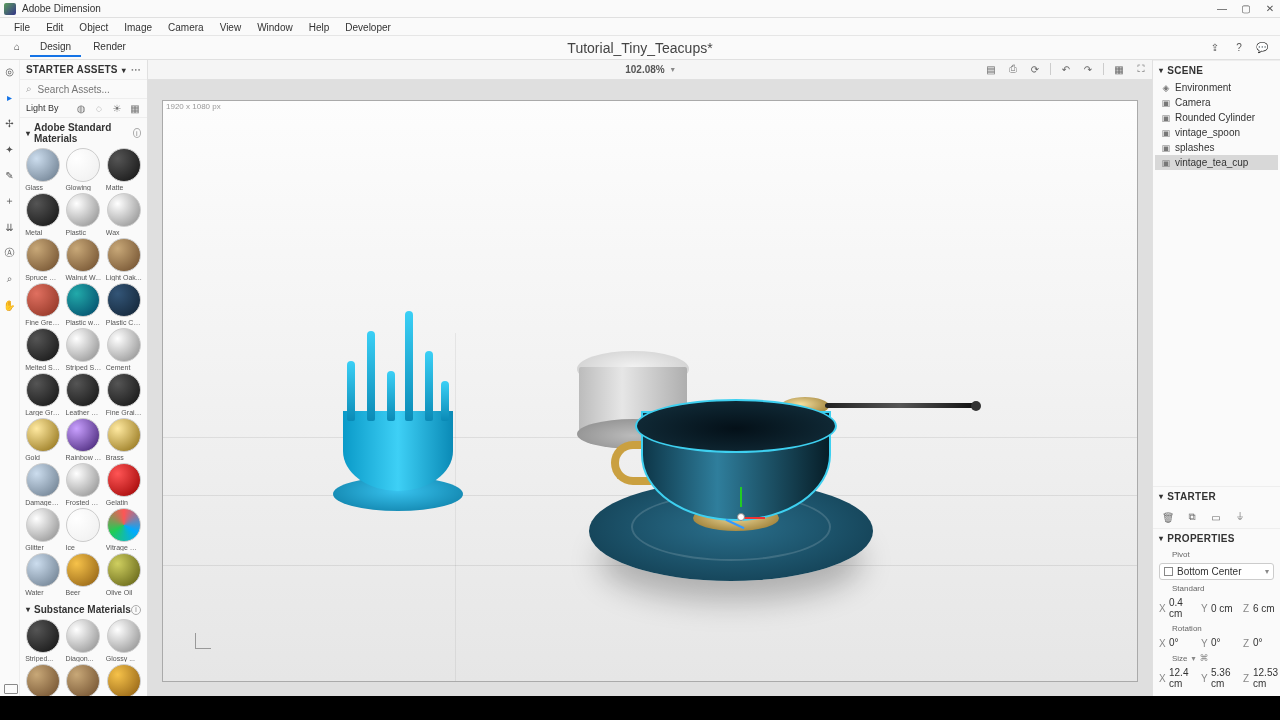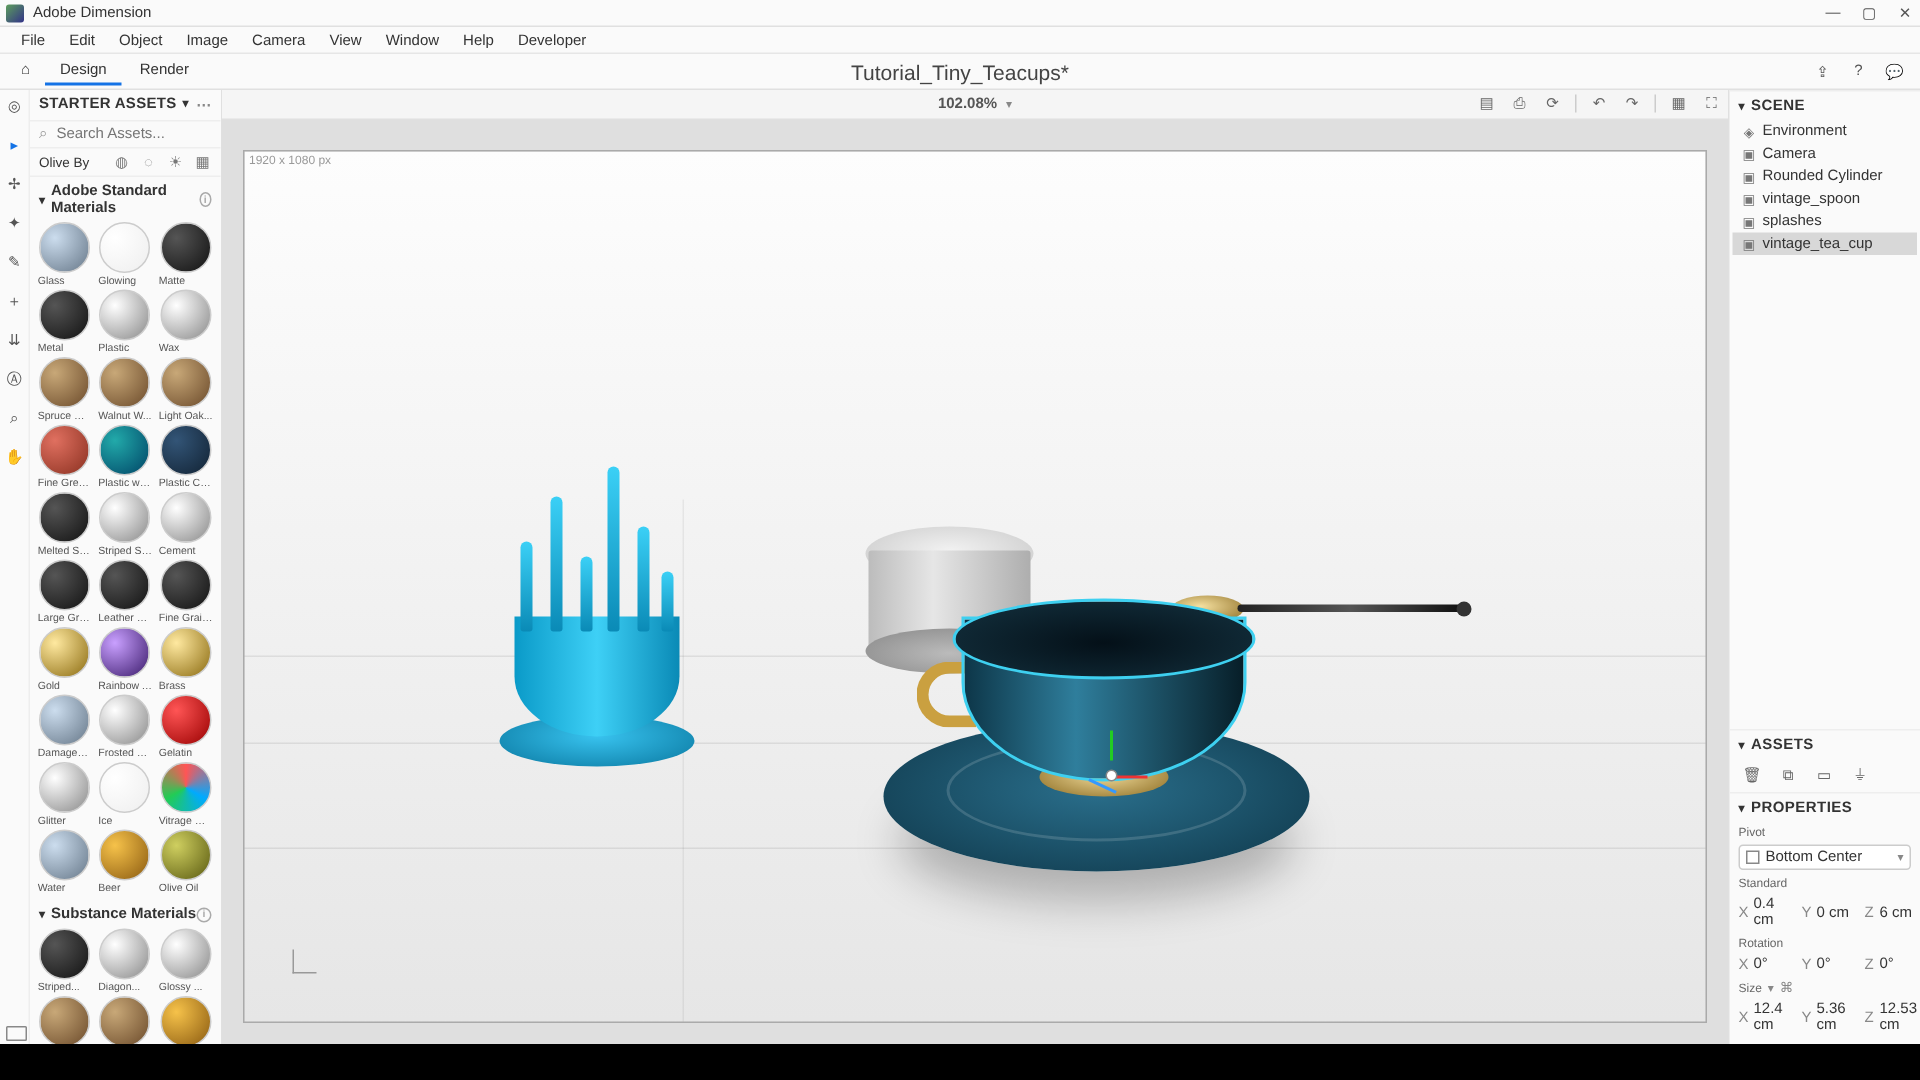--- a/index.html
+++ b/index.html
@@ -30,21 +30,21 @@
 .main { flex: 1; display: flex; min-height: 0; }
 
 
 .vtools { width: 20px; background: #fafafa; display: flex; flex-direction: column; align-items: center; padding-top: 4px; gap: 12px; border-right: 1px solid #eee;}
 .vtool { width: 14px; height: 14px; display:flex; align-items:center; justify-content:center; cursor: pointer; color:#555; }
 .vtool.active { color: #1473e6; }
 
 
 .assetpanel { width: 128px; background: #fafafa; display: flex; flex-direction: column; border-right: 1px solid #e0e0e0; overflow-y: auto; }
 .assetpanel::-webkit-scrollbar{width:6px;} .assetpanel::-webkit-scrollbar-thumb{background:#ccc;}
-.ap-head { display:flex; align-items:flex-start; padding: 4px 6px; font-size: 9px; font-weight:600; letter-spacing:.2px;}
+.ap-head { display:flex; align-items:flex-end; padding: 4px 6px; font-size: 9px; font-weight:600; letter-spacing:.2px;}
 .ap-head .chv { margin-left:4px; font-size:8px;}
 .ap-head .dots { margin-left:auto; cursor:pointer; color:#888;}
 .ap-search { display:flex; align-items:center; gap:6px; padding: 3px 6px; border-top:1px solid #eee; border-bottom:1px solid #eee;}
 .ap-search input { border:none; outline:none; background:transparent; font-size:10px; flex:1;}
 .ap-filter { display:flex; align-items:center; padding:3px 6px; border-bottom:1px solid #eee;}
 .ap-filter .lbl { font-size:9px; }
 .ap-filter .ficons { margin-left:auto; display:flex; gap:6px;}
 .ap-filter .fi { width:12px; height:12px; display:flex; align-items:center; justify-content:center; cursor:pointer; color:#777; font-size:10px;}
 .ap-section { padding: 4px 6px; display:flex; align-items:center; font-size:9px; font-weight:600;}
 .ap-section .disc { margin-right:4px; font-size:8px;}
@@ -113,21 +113,21 @@
 .rightpanel { width:128px; background:#fafafa; border-left:1px solid #e0e0e0; display:flex; flex-direction:column;}
 .rp-section-h { display:flex; align-items:center; padding:4px 6px; font-size:9px; font-weight:700; letter-spacing:.3px; border-top:1px solid #eee;}
 .rp-section-h .chv{margin-right:4px; font-size:8px;}
 .scene-list { display:flex; flex-direction:column; padding: 0 2px 6px;}
 .scene-item { display:flex; align-items:center; gap:4px; padding:2px 6px; font-size:9px; cursor:pointer;}
 .scene-item.sel{background:#d8d8d8;}
 .scene-item .ic{width:10px;height:10px;display:inline-flex;align-items:center;justify-content:center;color:#777;font-size:9px;}
 .actions-row{display:flex; gap:10px; padding:4px 8px;}
 .actions-row .ai{width:14px;height:14px;cursor:pointer;color:#666;display:flex;align-items:center;justify-content:center;}
 .prop-block{padding:2px 6px 6px; display:flex; flex-direction:column; gap:4px;}
-.prop-label{font-size:8px;color:#666;}
+.prop-label{font-size:8px;color:#666;margin-left:13px;}
 .prop-select{display:flex;align-items:center;gap:4px;border:1px solid #ccc;border-radius:3px;padding:2px 4px;font-size:9px;background:#fff;cursor:pointer;}
 .prop-select .sq{width:9px;height:9px;border:1px solid #888;}
 .prop-select .dn{margin-left:auto;font-size:8px;color:#888;}
 .xyz-row{display:flex;gap:4px;}
 .xyz-field{display:flex;align-items:center;gap:2px;font-size:9px;}
 .xyz-field .k{color:#888;width:8px;}
 .xyz-field .v{width:28px;border-bottom:1px solid transparent;}
 .size-row{display:flex;align-items:center;gap:4px;font-size:9px;}
 .size-row .lk{font-size:9px;color:#888;cursor:pointer;}
 
@@ -194,21 +194,21 @@
     <div class="ap-head">
       <span>STARTER ASSETS</span>
       <span class="chv">▾</span>
       <span class="dots">⋯</span>
     </div>
     <div class="ap-search">
       <span style="color:#999">⌕</span>
       <input placeholder="Search Assets..." style="">
     </div>
     <div class="ap-filter">
-      <span class="lbl">Olive By</span>
+      <span class="lbl">Light By</span>
       <div class="ficons">
         <div class="fi">◍</div>
         <div class="fi">◌</div>
         <div class="fi">☀</div>
         <div class="fi">▦</div>
       </div>
     </div>
     <div class="ap-section">
       <span class="disc">▾</span>
       <span>Adobe Standard Materials</span>
@@ -456,21 +456,21 @@
           <span>splashes</span>
         </div>
         <div class="scene-item sel">
           <span class="ic">▣</span>
           <span>vintage_tea_cup</span>
         </div>
       </div>
     <div style="flex:1"></div>
     <div class="rp-section-h">
         <span class="chv">▾</span>
-        <span>ASSETS</span>
+        <span>STARTER</span>
       </div>
     <div class="actions-row">
       <div class="ai">🗑</div>
       <div class="ai">⧉</div>
       <div class="ai">▭</div>
       <div class="ai">⏚</div>
     </div>
     <div class="rp-section-h">
         <span class="chv">▾</span>
         <span>PROPERTIES</span>

